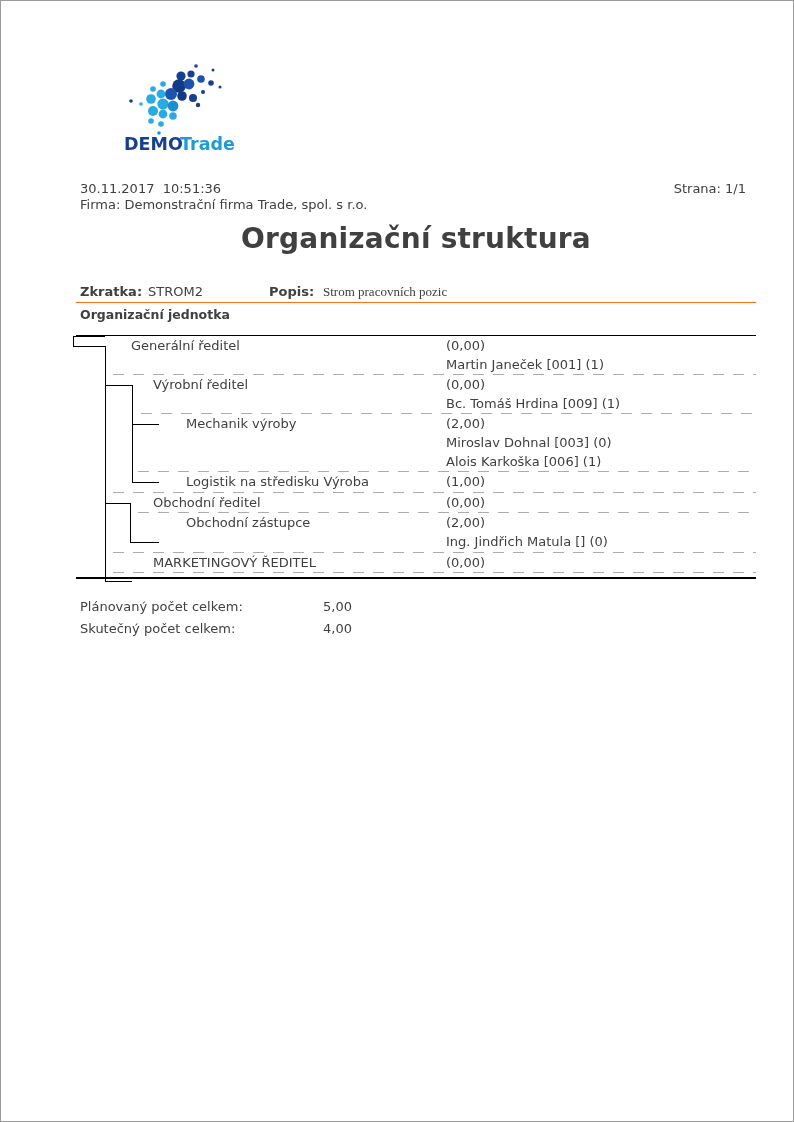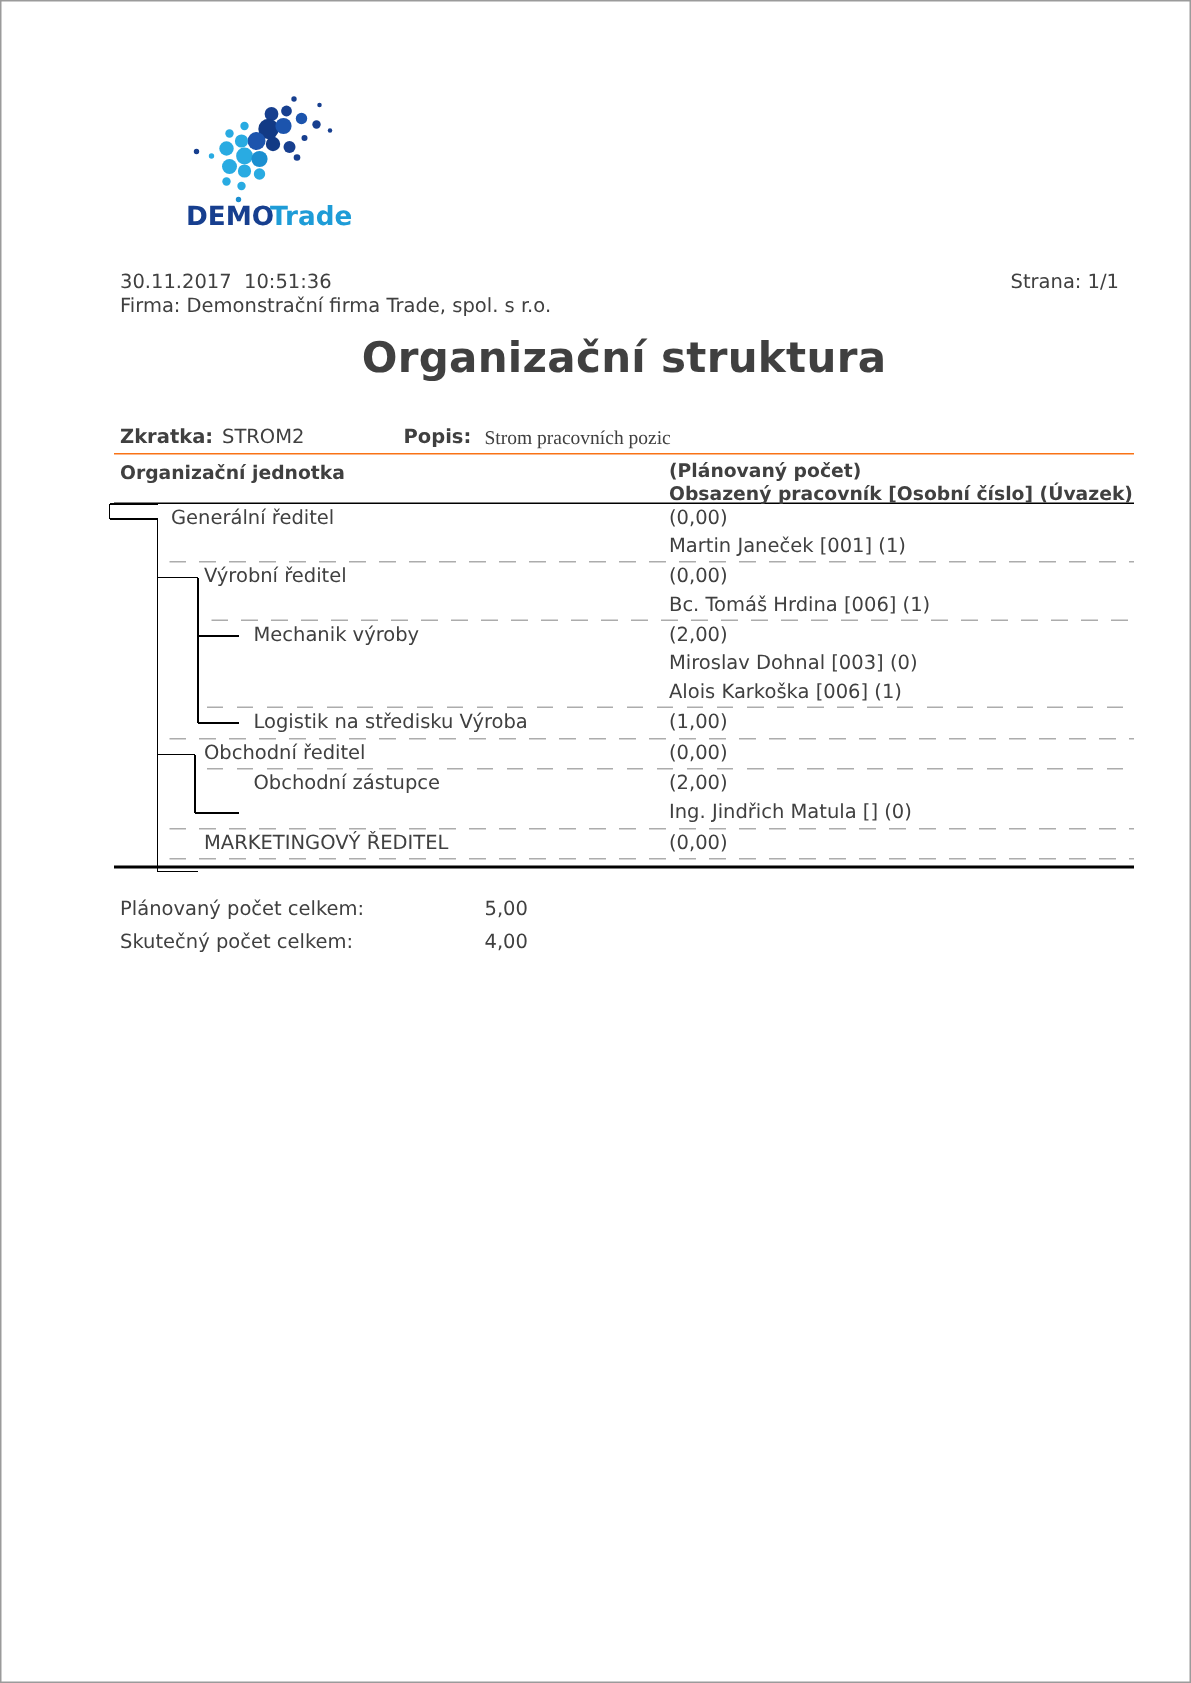--- a/index.html
+++ b/index.html
@@ -22,21 +22,21 @@
   .m2{left:72px;}
   .m3{left:193px;font-weight:bold;}
   .m4{left:247px;font-family:Liberation Serif, serif;}
   
   .colhdr{left:75px;top:305px;width:680px;height:29px;border-bottom:1px solid #000;font-size:12.5px;font-weight:bold;}
   .colhdr .c1{position:absolute;left:4px;top:1px;white-space:nowrap;}
   .colhdr .c2{position:absolute;left:370px;top:0;line-height:15px;white-space:nowrap;}
   
   .tbl{left:75px;top:332px;width:680px;padding-top:4px;font-size:13px;}
   .ln{position:relative;height:18.6px;line-height:18.6px;white-space:nowrap;}
-  .lt{position:absolute;top:0;}
+  .lt{position:absolute;top:0;margin-left:17px;}
   .ind1{left:38px;} .ind2{left:60px;} .ind3{left:93px;}
   .rt{position:absolute;left:370px;top:0;}
   .dash{height:1px;margin-bottom:1px;
     background:repeating-linear-gradient(90deg,#acacac 0 11px,transparent 11px 20px);}
   .d37{margin-left:37px;} .d62{margin-left:62px;} .d65{margin-left:65px;}
   .endline{height:2px;background:#000;margin-top:4px;}
   .tree{position:absolute;left:-8px;top:0;}
   
   .totals{left:75px;top:598px;width:680px;font-size:13px;}
   .trow{position:relative;height:22px;}
@@ -95,24 +95,20 @@
 
   <div class="abs meta">
     <span class="m1">Zkratka:</span>
     <span class="m2">STROM2</span>
     <span class="m3">Popis:</span>
     <span class="m4">Strom pracovních pozic</span>
   </div>
 
   <div class="abs colhdr">
     <div class="c1">Organizační jednotka</div>
-    <div class="c2">
-      <div>(Plánovaný počet)</div>
-      <div>Obsazený pracovník [Osobní číslo] (Úvazek)</div>
-    </div>
   </div>
 
   <div class="abs tbl">
 
     <svg class="tree" width="110" height="266" viewBox="0 0 110 266">
       <path d="M5 3 H37 M5 3 V13 M5 13 H37 M37 13 V248 M37 52 H64 M64 52 V149 M64 91 H91 M64 149 H91 M37 170 H62 M62 170 V209 M62 209 H91 M37 248 H64" stroke="#000" stroke-width="1" fill="none" shape-rendering="crispEdges"></path>
     </svg>
 
     <div>
       <div class="ln">
@@ -124,21 +120,21 @@
       </div>
     </div>
     <div class="dash d37"></div>
 
     <div>
       <div class="ln">
         <span class="lt ind2">Výrobní ředitel</span>
         <span class="rt">(0,00)</span>
       </div>
       <div class="ln">
-        <span class="rt">Bc. Tomáš Hrdina [006] (1)</span>
+        <span class="rt">Bc. Tomáš Hrdina [009] (1)</span>
       </div>
     </div>
     <div class="dash d65"></div>
 
     <div>
       <div class="ln">
         <span class="lt ind3">Mechanik výroby</span>
         <span class="rt">(2,00)</span>
       </div>
       <div class="ln">

